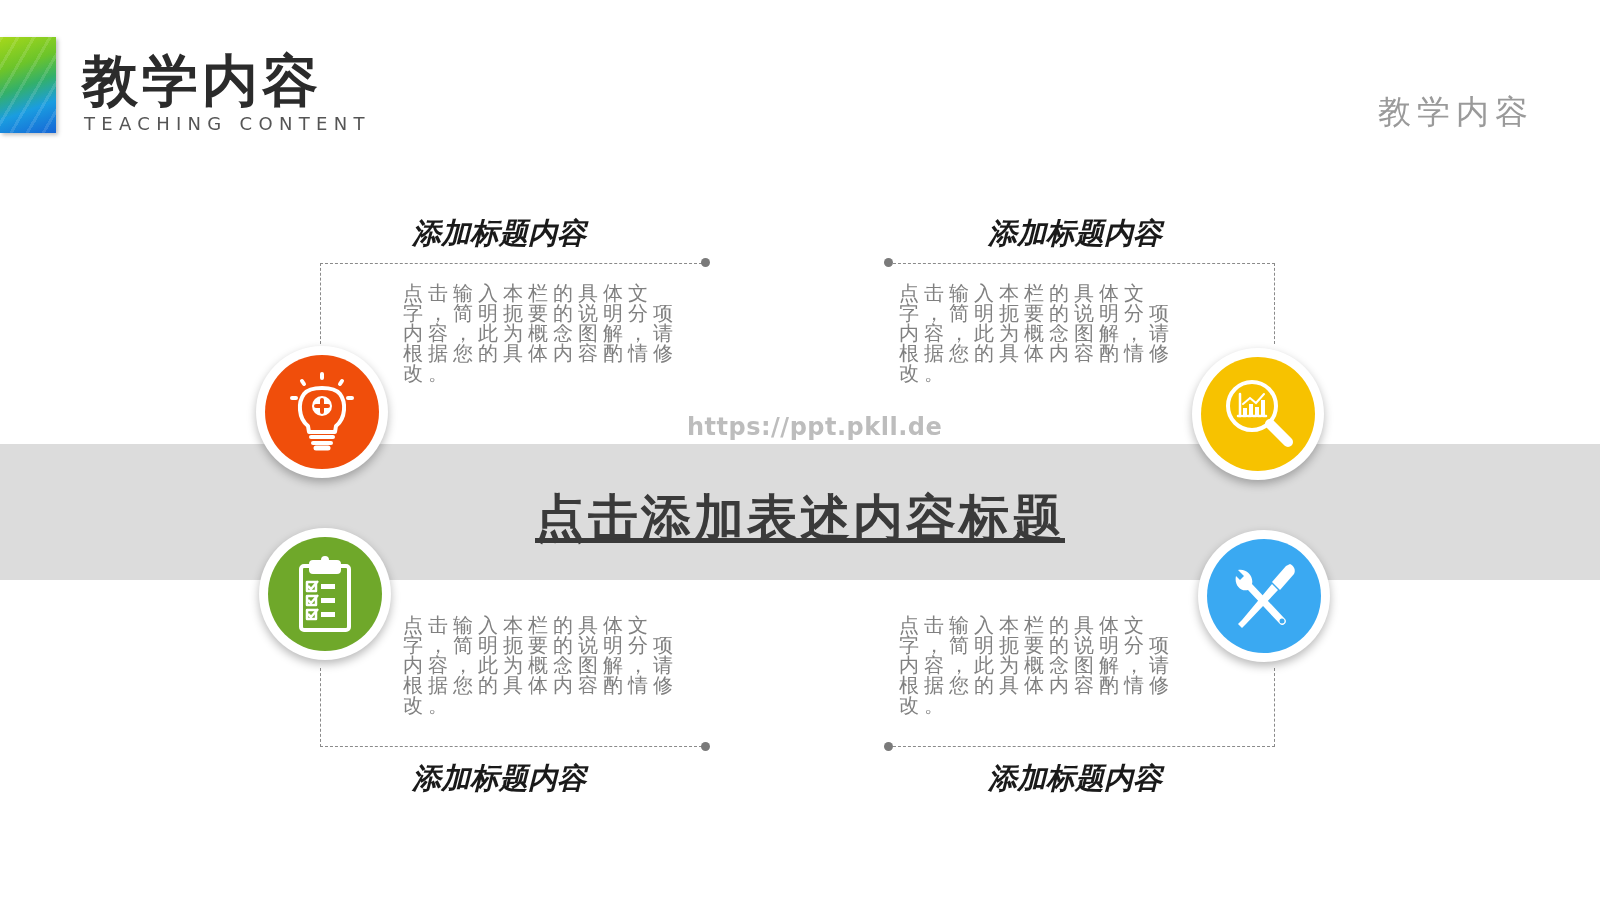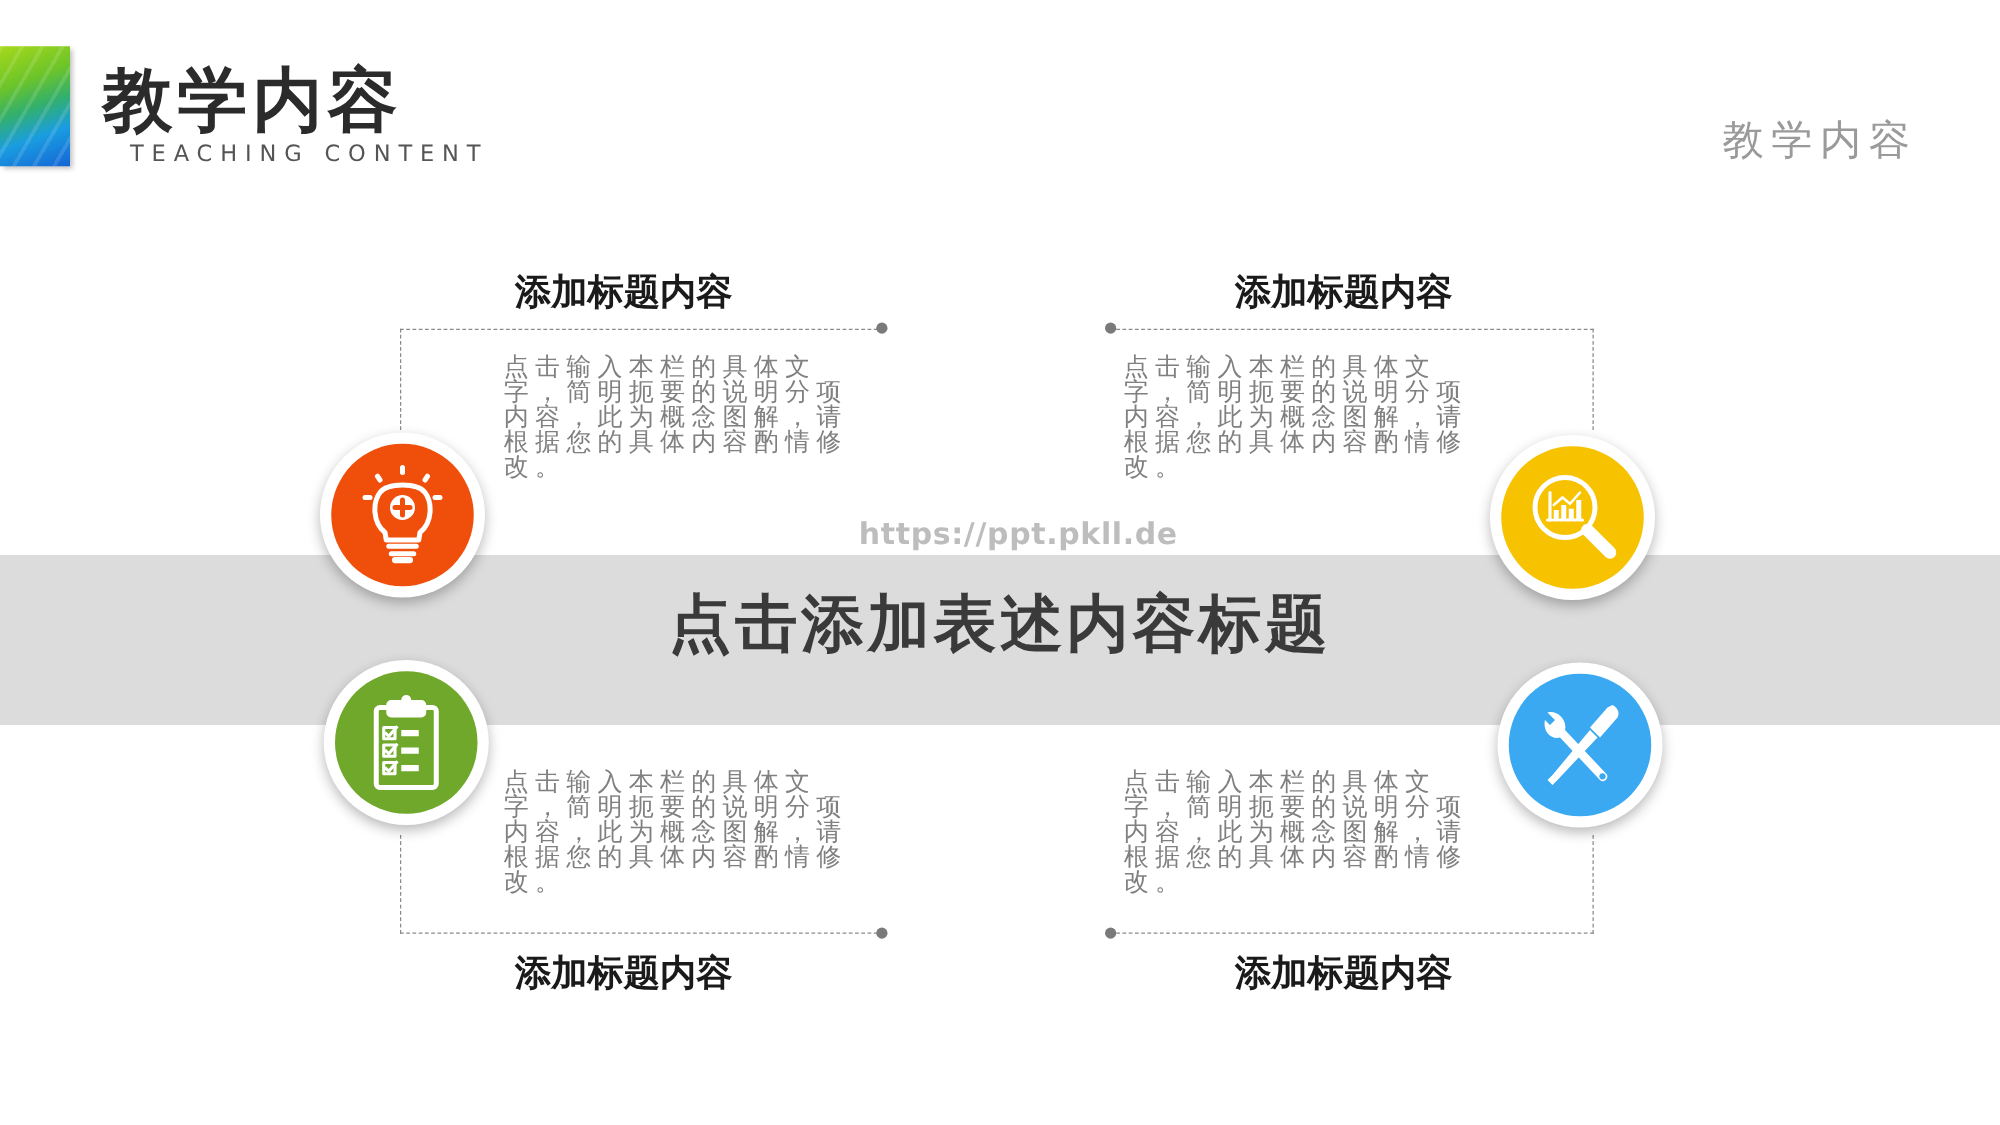--- a/index.html
+++ b/index.html
@@ -2,31 +2,31 @@
 <html><head>
 <meta charset="utf-8">
 <style>
   html,body{margin:0;padding:0;}
   body{width:1600px;height:900px;position:relative;overflow:hidden;background:#ffffff;font-family:"DejaVu Sans","Liberation Sans",sans-serif;}
   .logo-block{position:absolute;left:0;top:37px;width:56px;height:96px;overflow:hidden;box-shadow:2px 2px 4px rgba(0,0,0,0.25);
     background:linear-gradient(160deg,#a6d81a 0%,#6cc42a 30%,#33b06a 50%,#1a9de0 72%,#1565d6 100%);}
   .logo-block::after{content:"";position:absolute;inset:0;
     background:repeating-linear-gradient(120deg,rgba(255,255,255,0.12) 0 3px,rgba(255,255,255,0) 3px 14px);}
   .title-cn{position:absolute;left:82px;top:46px;font-size:56px;font-weight:bold;color:#2b2b2b;letter-spacing:4px;line-height:70px;text-align:right;}
-  .title-en{position:absolute;left:84px;top:113px;font-size:18px;color:#555;letter-spacing:6.3px;line-height:22px;font-family:"DejaVu Sans",sans-serif;margin-left:20px;}
+  .title-en{position:absolute;left:84px;top:113px;font-size:18px;color:#555;letter-spacing:6.3px;line-height:22px;font-family:"DejaVu Sans",sans-serif;}
   .school-logo{position:absolute;left:1378px;top:92px;font-size:33px;color:#9a9a9a;letter-spacing:6px;line-height:40px;}
 
   .band{position:absolute;left:0;top:444px;width:1600px;height:136px;background:#dcdcdc;}
-  .band-title{position:absolute;left:0;right:0;top:468px;text-align:center;font-size:50px;font-weight:bold;color:#3a3a3a;letter-spacing:3px;line-height:62px;}
+  .band-title{position:absolute;left:0;right:0;top:487px;text-align:center;font-size:50px;font-weight:bold;color:#3a3a3a;letter-spacing:3px;line-height:62px;text-decoration:underline;}
   .watermark{position:absolute;left:687px;top:412px;font-size:24px;color:#bdbdbd;font-weight:bold;line-height:30px;letter-spacing:0.5px;}
 
   .dash-box{position:absolute;border:1px dashed #8a8a8a;}
   .dot{position:absolute;width:9px;height:9px;border-radius:50%;background:#7a7a7a;}
 
-  .card-title{position:absolute;font-size:29px;font-weight:bold;color:#1a1a1a;line-height:36px;letter-spacing:0px;}
+  .card-title{position:absolute;font-size:29px;font-weight:bold;color:#1a1a1a;line-height:36px;letter-spacing:0px;font-style:italic;}
   .card-desc{position:absolute;width:282px;font-size:20px;color:#808080;line-height:20px;letter-spacing:5px;}
 
   .icon-circle{position:absolute;width:132px;height:132px;border-radius:50%;background:#fff;
     box-shadow:0 4px 10px rgba(0,0,0,0.28);}
   .icon-circle .inner{position:absolute;left:9px;top:9px;width:114px;height:114px;border-radius:50%;display:flex;align-items:center;justify-content:center;}
   .icon-circle svg{width:84px;height:84px;}
 </style>
 </head>
 <body>
 

